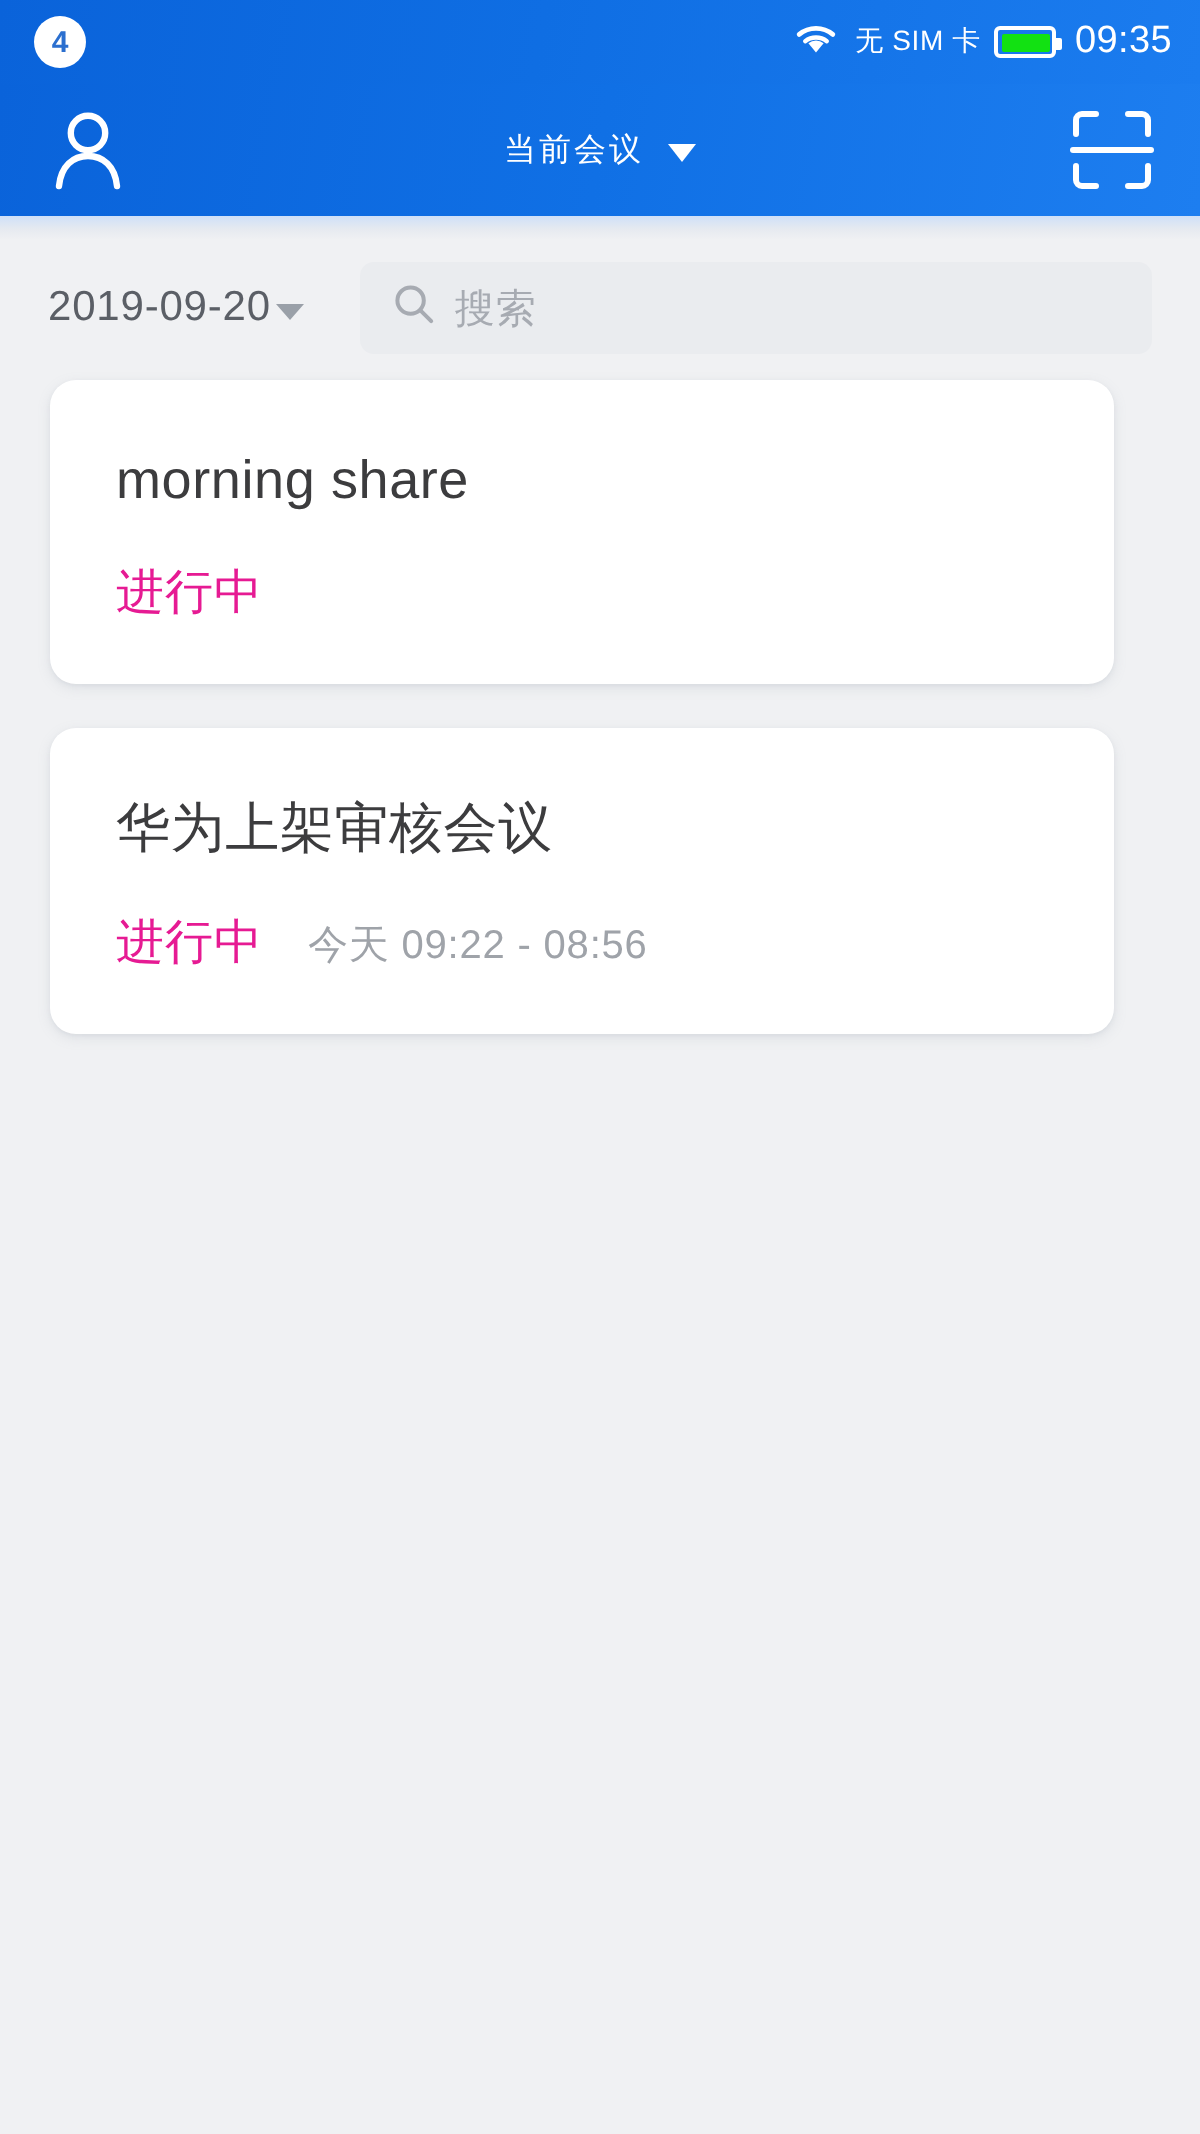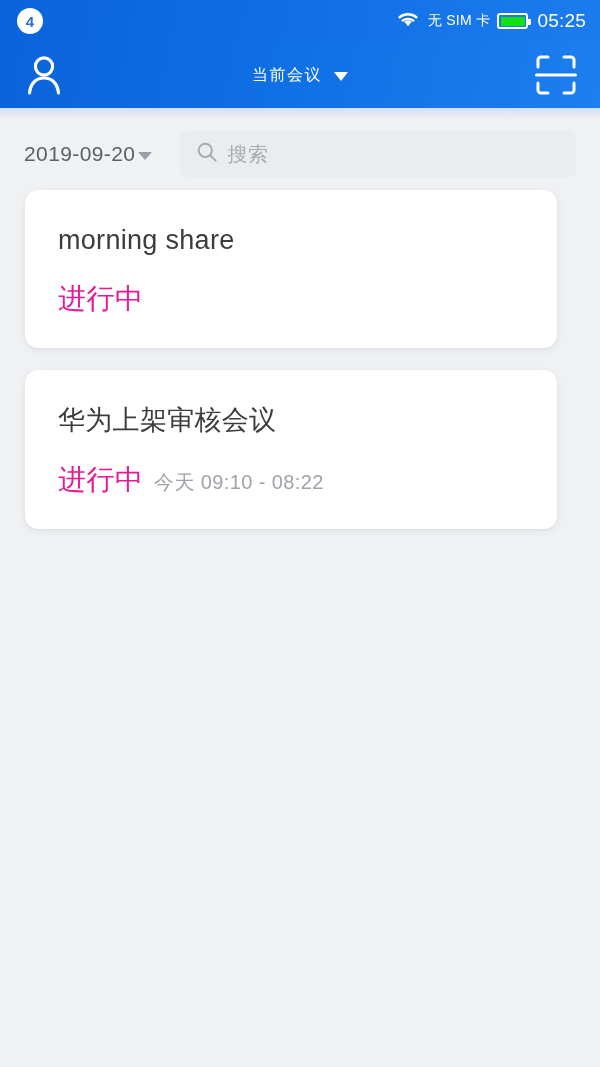--- a/index.html
+++ b/index.html
@@ -218,21 +218,21 @@
     line-height: 1.2;
   }
 
   .card-meta {
     margin-top: 24px;
     display: flex;
     align-items: baseline;
   }
 
   .card-status {
-    font-size: 28px;
+    font-size: 24px;
     color: #e61a93;
     letter-spacing: 0.5px;
     min-width: 96px;
   }
 
   .card-time {
     font-size: 20px;
     color: #9fa3a9;
     letter-spacing: 0.4px;
   }
@@ -253,21 +253,21 @@
           <path d="M7.6 11.6 A8.8 8.8 0 0 1 18.4 11.6" stroke="#ffffff" stroke-width="2.2" fill="none" stroke-linecap="round"></path>
         </svg>
       </span>
 
       <span class="sim-text">无 SIM 卡</span>
 
       <span class="battery">
         <span class="battery-fill"></span>
       </span>
 
-      <span class="clock">05:25</span>
+      <span class="clock">09:35</span>
     </div>
   </div>
 
   <div class="nav-bar">
     <div class="nav-left">
       <svg width="44" height="46" viewBox="0 0 44 46">
         <circle cx="22" cy="14.5" r="8.6" stroke="#ffffff" stroke-width="3.2" fill="none"></circle>
         <path d="M7.5 41 C8.5 31 14.5 26 22 26 C29.5 26 35.5 31 36.5 41" stroke="#ffffff" stroke-width="3.2" fill="none" stroke-linecap="round"></path>
       </svg>
     </div>
@@ -313,19 +313,19 @@
       <div class="card-title">morning share</div>
       <div class="card-meta">
         <span class="card-status">进行中</span>
       </div>
     </div>
 
     <div class="meeting-card">
       <div class="card-title">华为上架审核会议</div>
       <div class="card-meta">
         <span class="card-status">进行中</span>
-        <span class="card-time">今天 09:10 - 08:22</span>
+        <span class="card-time">今天 09:22 - 08:56</span>
       </div>
     </div>
 
   </div>
 
 </div>
 
 </body></html>

